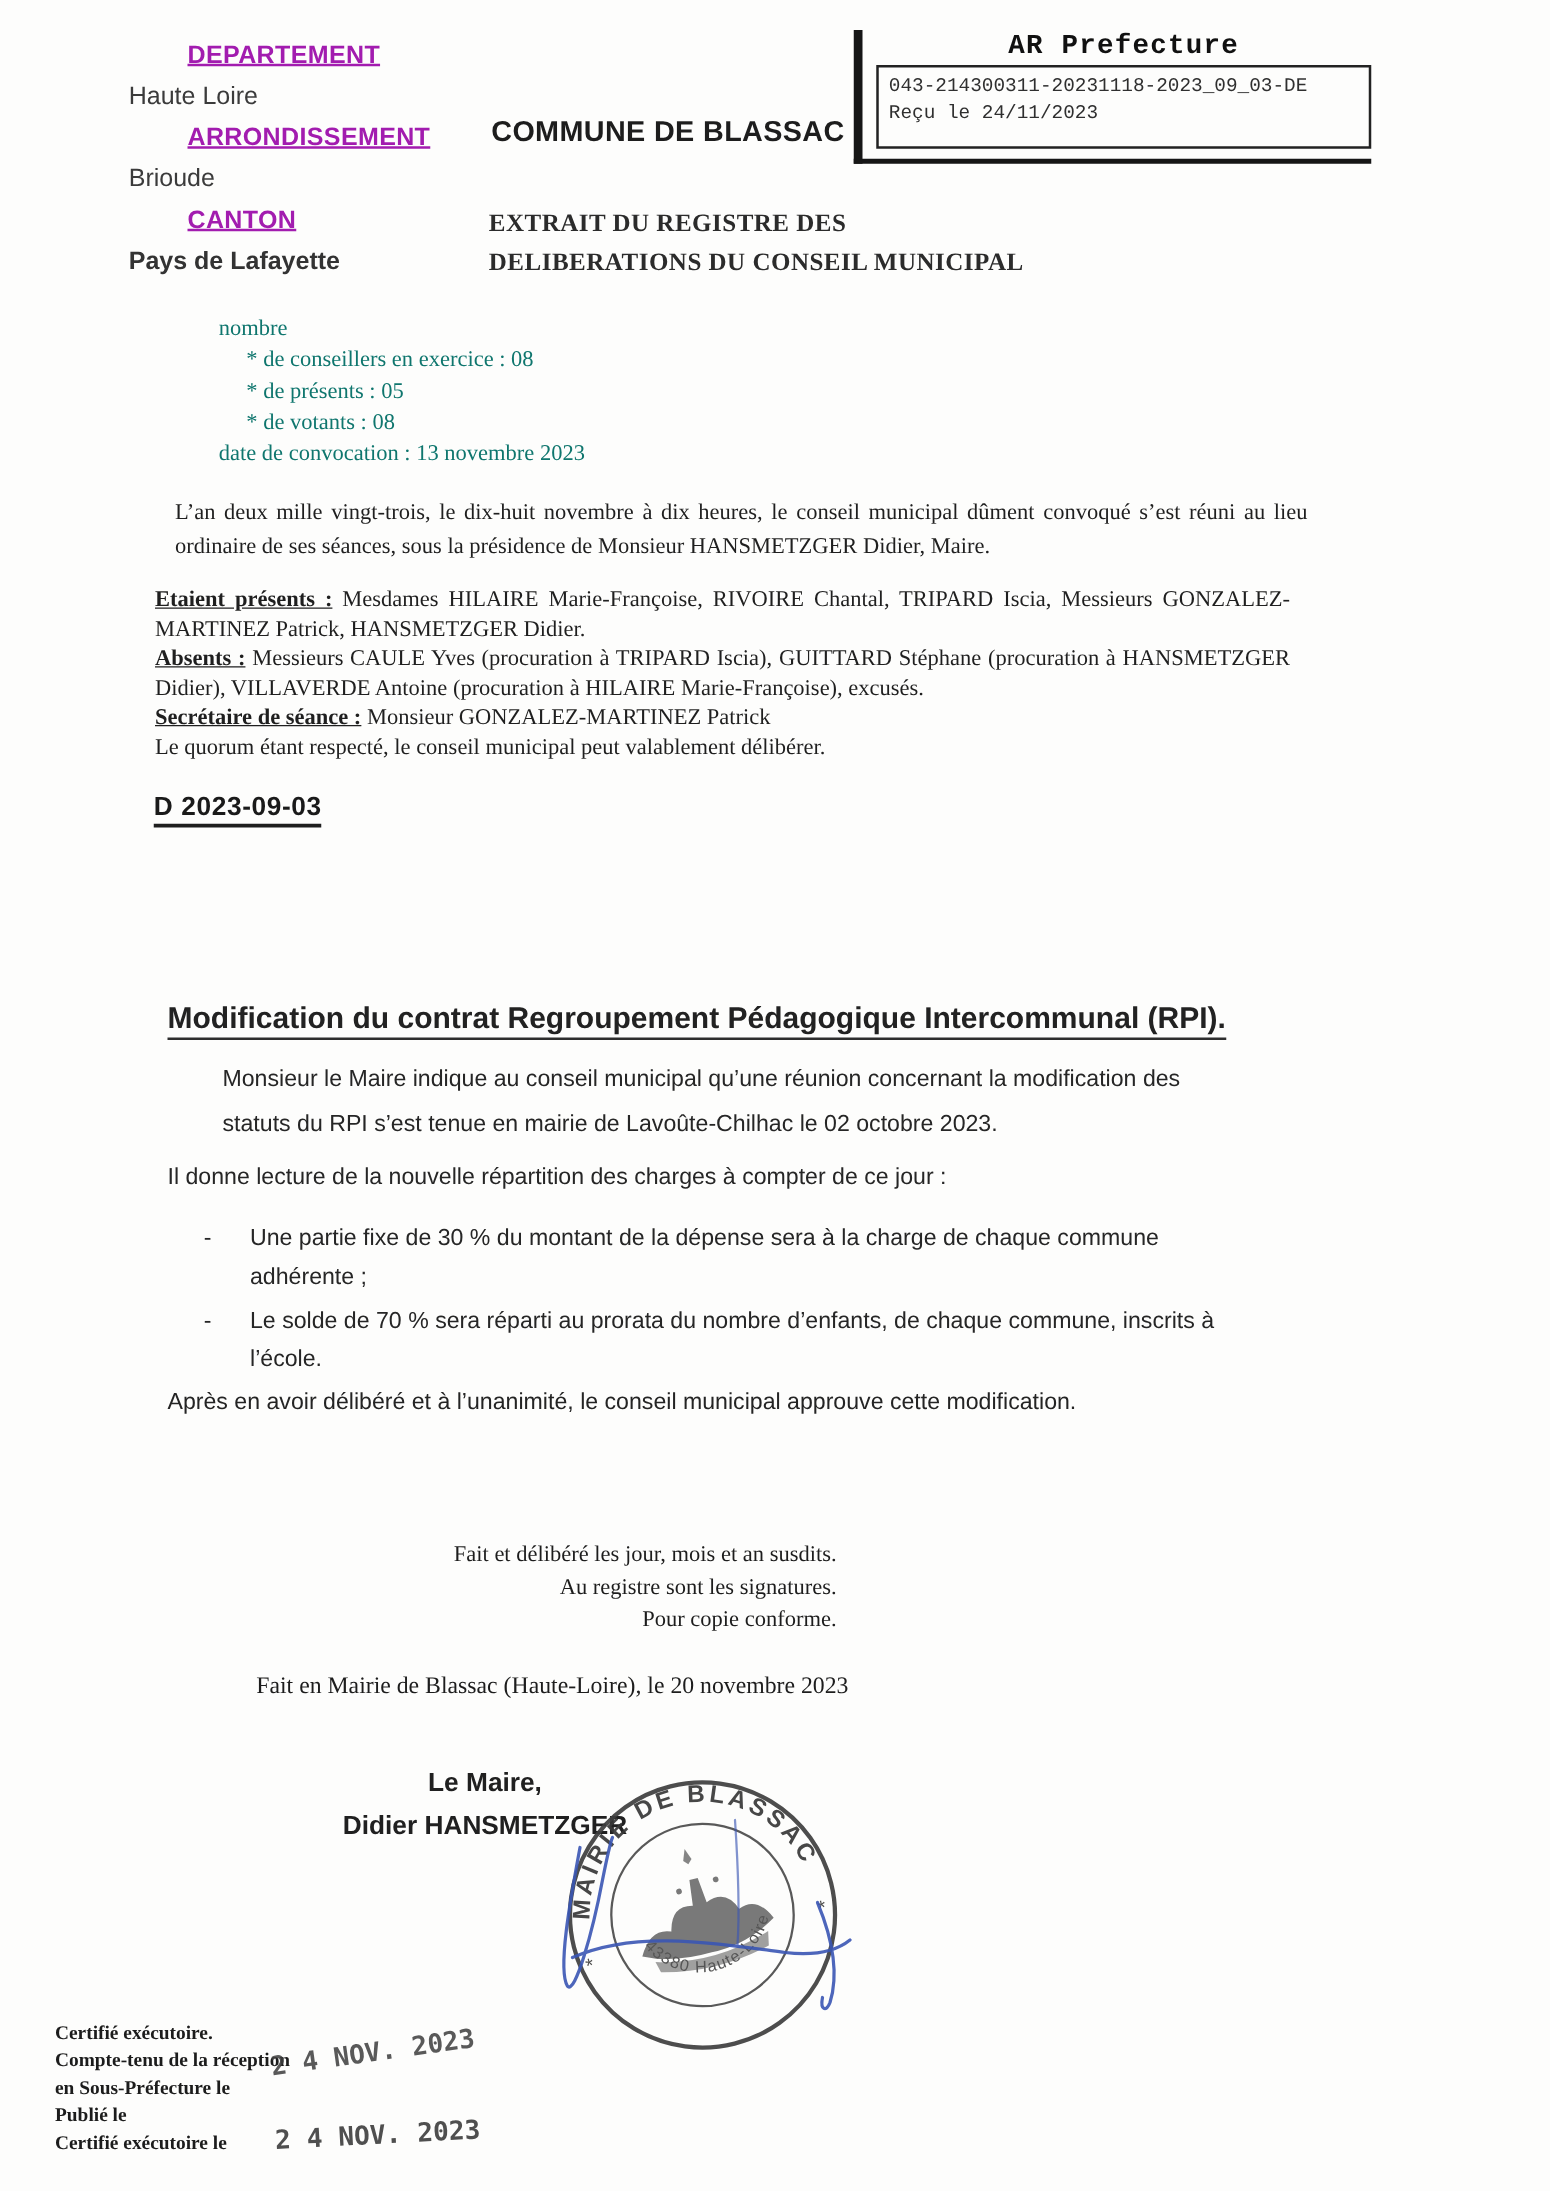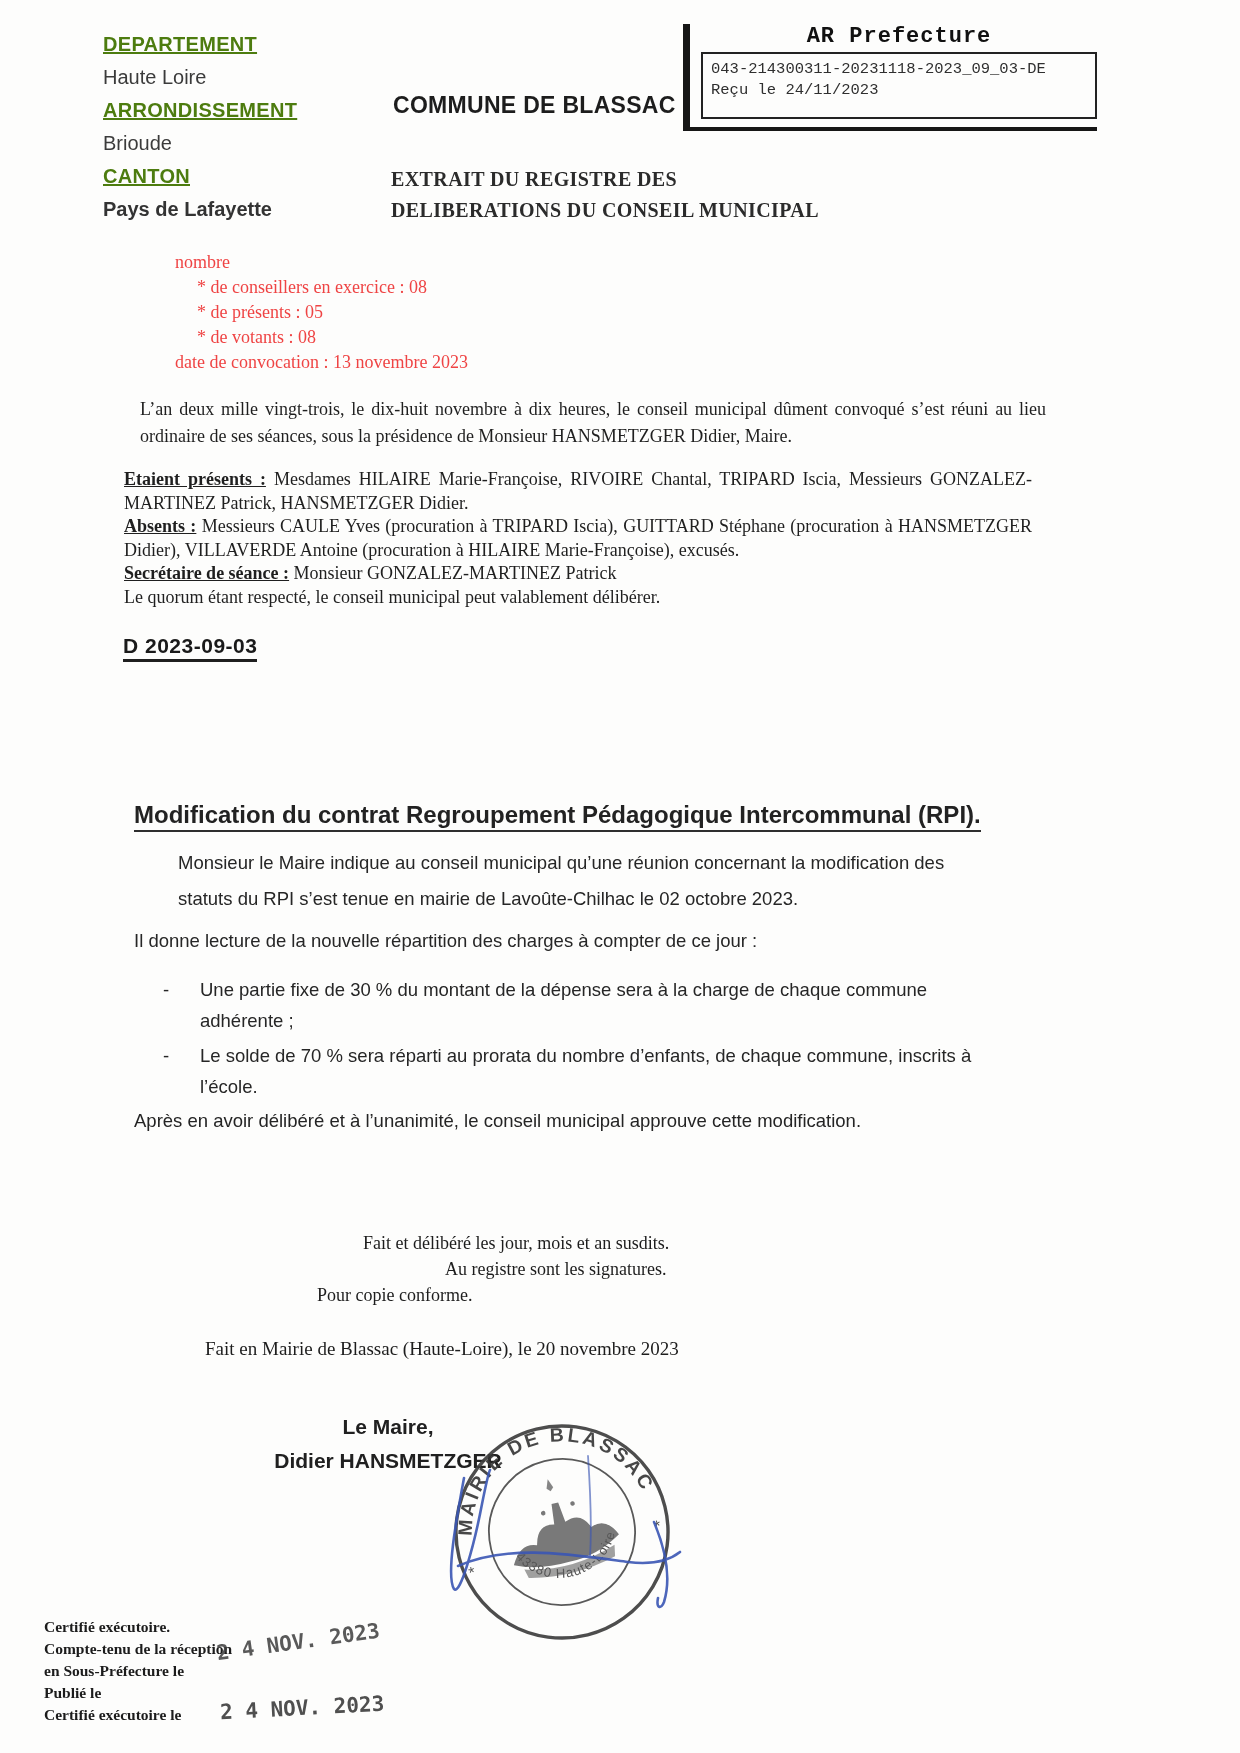--- a/index.html
+++ b/index.html
@@ -2,41 +2,41 @@
 <html><head>
 <meta charset="utf-8">
 <style>
   * { margin:0; padding:0; box-sizing:border-box; }
   html,body { background:#e9e9e7; }
   .page { position:relative; width:1240px; height:1753px; background:#fdfdfc; margin:0 auto;
           overflow:hidden; font-family:"Liberation Sans", sans-serif; color:#222; }
 
   
   .hdr-left { position:absolute; left:103px; top:28px; line-height:33px; font-size:20px; }
-  .hdr-label { font-weight:bold; color:#4d7c0f; text-decoration:underline; letter-spacing:.3px; display:block; }
+  .hdr-label { font-weight:bold; color:#a21caf; text-decoration:underline; letter-spacing:.3px; display:block;margin-left:47px; }
   .hdr-value { color:#3b3b3b; display:block; }
   .hdr-value.bold { font-weight:bold; color:#333; }
 
   .commune-title { position:absolute; left:393px; top:92px; font-size:23px; font-weight:bold;
                    color:#1d1d1d; letter-spacing:.3px; }
   .extrait { position:absolute; left:391px; top:164px; font-family:"Liberation Serif", serif;
              font-weight:bold; font-size:20px; color:#2b2b2b; line-height:31px; letter-spacing:.4px; }
 
   
   .ar-frame { position:absolute; left:683px; top:24px; width:414px;
               border-left:7px solid #161616; border-bottom:4px solid #161616; padding:0 0 8px 11px; }
   .ar-title { font-family:"Liberation Mono", monospace; font-weight:bold; font-size:22px;
               color:#111; text-align:center; letter-spacing:1px; margin-bottom:3px; }
   .ar-box { border:2px solid #222; padding:5px 8px 16px 8px; font-family:"Liberation Mono", monospace;
             font-size:15.5px; color:#2f2f2f; line-height:21px; white-space:nowrap; }
 
   .serif { font-family:"Liberation Serif", serif; }
 
   
-  .nombre { position:absolute; left:175px; top:250px; font-size:18px; line-height:25px; color:#ef4444; }
+  .nombre { position:absolute; left:175px; top:250px; font-size:18px; line-height:25px; color:#0f766e; }
   .nombre-item { padding-left:22px; }
 
   
   .opening-para { position:absolute; left:124px; top:396px; width:906px; font-size:18px;
                   line-height:27px; color:#1f1f1f; text-align:justify;margin-left:16px; }
   .session { position:absolute; left:124px; top:468px; width:908px; font-size:18px;
              line-height:23.5px; color:#1f1f1f; text-align:justify; }
   .session .lbl { font-weight:bold; text-decoration:underline; }
 
   .delib-number { position:absolute; left:123px; top:634px; font-size:21px; font-weight:bold;
@@ -47,21 +47,21 @@
                  color:#222; border-bottom:2px solid #2e2e2e; padding-bottom:1px; }
   .delib-p1 { position:absolute; left:134px; top:845px; width:808px; font-size:18.5px;
               color:#262626; line-height:36px;margin-left:44px; }
   .delib-p2 { position:absolute; left:134px; top:930px; font-size:18.5px; color:#262626; }
   .delib-list { position:absolute; left:163px; top:974px; width:812px; font-size:18.5px; color:#262626; }
   .delib-item { display:flex; line-height:31px; margin-bottom:4px; }
   .delib-dash { width:37px; flex:none; }
   .delib-concl { position:absolute; left:134px; top:1110px; width:812px; font-size:18.5px; color:#242424; }
 
   
-  .closing { position:absolute; left:317px; top:1230px; font-size:18px; line-height:26px; color:#1d1d1d; }
+  .closing { position:absolute; left:317px; top:1230px; font-size:18px; line-height:26px; color:#1d1d1d;text-align:right; }
   .closing .c1 { margin-left:46px; }
   .closing .c2 { margin-left:128px; }
   .place-date { position:absolute; left:205px; top:1338px; font-size:19px; color:#1d1d1d; }
 
   .sig-block { position:absolute; left:258px; top:1410px; width:260px; text-align:center;
                font-size:21px; font-weight:bold; color:#202020; line-height:34px; }
 
   .seal { position:absolute; left:448px; top:1418px; width:228px; height:228px;
           transform:rotate(-14deg); opacity:.92; }
   .signature { position:absolute; left:418px; top:1426px; width:300px; height:230px; }

